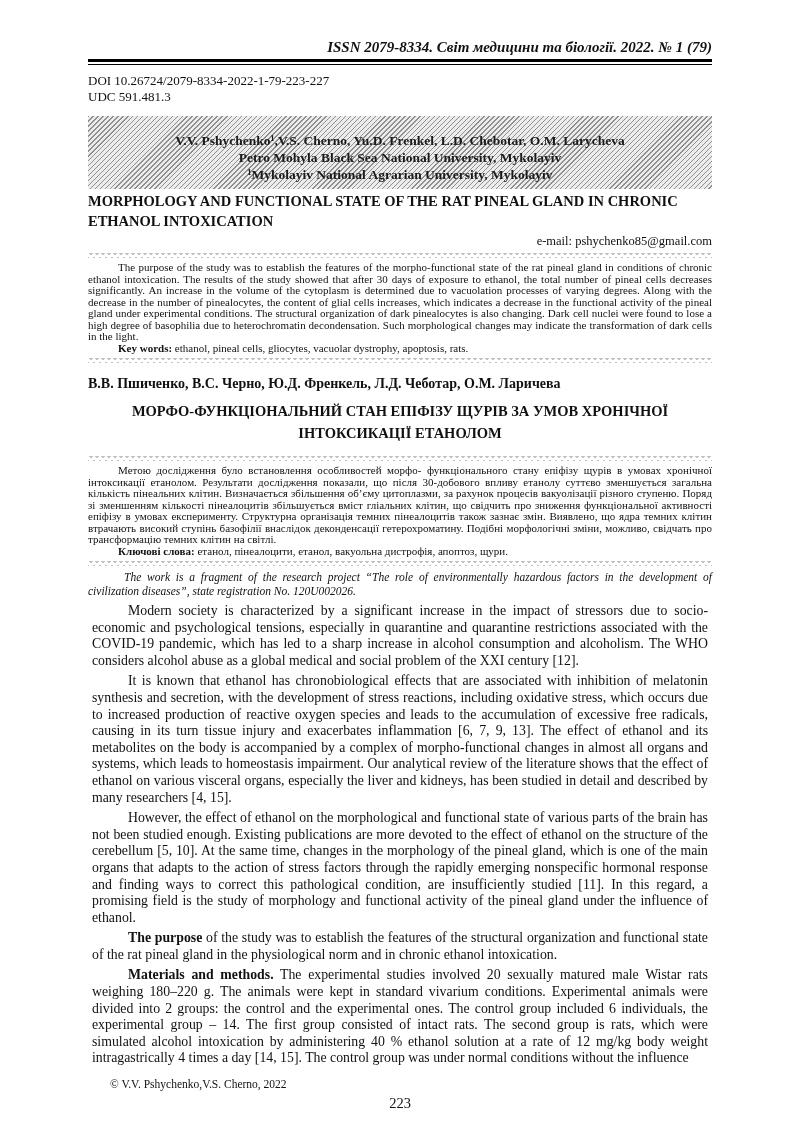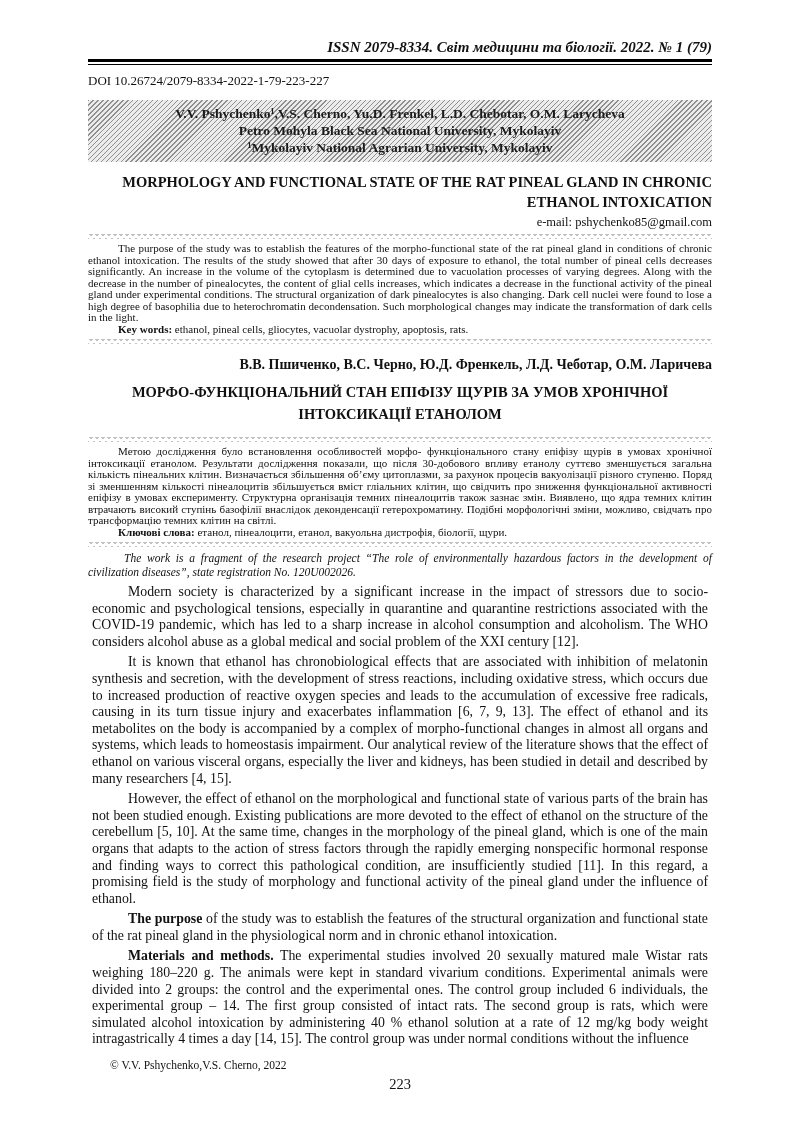--- a/index.html
+++ b/index.html
@@ -9,47 +9,47 @@
   }
   .page{width:624px;margin:0 auto;padding-top:38px;}
 
   
   .issn{font-size:15px;font-weight:bold;font-style:italic;text-align:right;line-height:18px;}
   .header-rule{height:2px;border-top:3px solid #000;border-bottom:1px solid #000;margin-top:3px;}
   .doi-block{margin-top:8px;font-size:13px;font-weight:normal;line-height:16px;}
 
   
   .hatch-band{
-    margin-top:11px;padding:5px 0 6px 0;text-align:center;
+    margin-top:11px;padding:16px 0 6px 0;text-align:center;
     background:repeating-linear-gradient(135deg,#8f8f8f 0 1px,#ececec 1px 3.5px);
   }
   .hatch-band div{font-size:13.5px;font-weight:bold;line-height:17px;color:#1a1a1a;}
 
   
-  .title-en{margin-top:10px;text-align:right;font-size:14.5px;font-weight:bold;line-height:20px;}
+  .title-en{margin-top:2px;text-align:left;font-size:14.5px;font-weight:bold;line-height:20px;}
   .email{margin-top:3px;text-align:right;font-size:12.5px;line-height:15px;}
 
   
   .zigzag{
     height:5px;margin:4px 0;
     background:
       linear-gradient(135deg,#c2c2c2 25%,transparent 25%) -3px 0,
       linear-gradient(225deg,#c2c2c2 25%,transparent 25%) -3px 0,
       linear-gradient(315deg,#c2c2c2 25%,transparent 25%),
       linear-gradient(45deg,#c2c2c2 25%,transparent 25%);
     background-size:6px 6px;
   }
 
   
   .abstract{font-size:11px;line-height:11.5px;text-align:justify;margin-top:3px;}
   .abstract p{margin:0;text-indent:30px;}
   .kw-label{font-weight:bold;}
 
   
-  .authors-ua{margin-top:12px;text-align:right;font-size:14px;font-weight:bold;line-height:18px;}
+  .authors-ua{margin-top:12px;text-align:left;font-size:14px;font-weight:bold;line-height:18px;}
   .title-ua{margin:7px 0 12px 0;text-align:center;font-size:14.5px;font-weight:bold;line-height:22px;}
 
   
   .note{margin-top:0;font-size:11.5px;font-style:italic;line-height:14px;text-align:justify;}
   .note p{margin:0;text-indent:36px;}
   .body-text{margin-top:5px;font-size:13.8px;line-height:16.6px;text-align:justify;}
   .body-text p{margin:4px;text-indent:36px;}
   .lead{font-weight:bold;}
 
   
@@ -59,20 +59,21 @@
 </head>
 <body>
 
 <div class="page">
 
   <div class="issn">ISSN 2079-8334. Світ медицини та біології. 2022. № 1 (79)</div>
   <div class="header-rule"></div>
 
   <div class="doi-block">
     <div>DOI 10.26724/2079-8334-2022-1-79-223-227</div>
+    <div>UDC 591.481.3</div>
   </div>
 
   <div class="hatch-band">
     <div>V.V. Pshychenko¹,V.S. Cherno, Yu.D. Frenkel, L.D. Chebotar, O.M. Larycheva</div>
     <div>Petro Mohyla Black Sea National University, Mykolayiv</div>
     <div>¹Mykolayiv National Agrarian University, Mykolayiv</div>
   </div>
 
   <div class="title-en">MORPHOLOGY AND FUNCTIONAL STATE OF THE RAT PINEAL GLAND IN CHRONIC ETHANOL INTOXICATION</div>
   <div class="email">e-mail: pshychenko85@gmail.com</div>
@@ -86,21 +87,21 @@
 
   <div class="zigzag"></div>
 
   <div class="authors-ua">В.В. Пшиченко, В.С. Черно, Ю.Д. Френкель, Л.Д. Чеботар, О.М. Ларичева</div>
   <div class="title-ua">МОРФО-ФУНКЦІОНАЛЬНИЙ СТАН ЕПІФІЗУ ЩУРІВ ЗА УМОВ ХРОНІЧНОЇ ІНТОКСИКАЦІЇ ЕТАНОЛОМ</div>
 
   <div class="zigzag"></div>
 
   <div class="abstract">
     <p>Метою дослідження було встановлення особливостей морфо- функціонального стану епіфізу щурів в умовах хронічної інтоксикації етанолом. Результати дослідження показали, що після 30-добового впливу етанолу суттєво зменшується загальна кількість пінеальних клітин. Визначається збільшення об’єму цитоплазми, за рахунок процесів вакуолізації різного ступеню. Поряд зі зменшенням кількості пінеалоцитів збільшується вміст гліальних клітин, що свідчить про зниження функціональної активності епіфізу в умовах експерименту. Структурна організація темних пінеалоцитів також зазнає змін. Виявлено, що ядра темних клітин втрачають високий ступінь базофілії внаслідок деконденсації гетерохроматину. Подібні морфологічні зміни, можливо, свідчать про трансформацію темних клітин на світлі.</p>
-    <p><span class="kw-label">Ключові слова:</span><span> етанол, пінеалоцити, етанол, вакуольна дистрофія, біології, щури.</span></p>
+    <p><span class="kw-label">Ключові слова:</span><span> етанол, пінеалоцити, етанол, вакуольна дистрофія, апоптоз, щури.</span></p>
   </div>
 
   <div class="zigzag"></div>
 
   <div class="note">
     <p>The work is a fragment of the research project “The role of environmentally hazardous factors in the development of civilization diseases”, state registration No. 120U002026.</p>
   </div>
 
   <div class="body-text">
     <p>Modern society is characterized by a significant increase in the impact of stressors due to socio-economic and psychological tensions, especially in quarantine and quarantine restrictions associated with the COVID-19 pandemic, which has led to a sharp increase in alcohol consumption and alcoholism. The WHO considers alcohol abuse as a global medical and social problem of the XXI century [12].</p>

